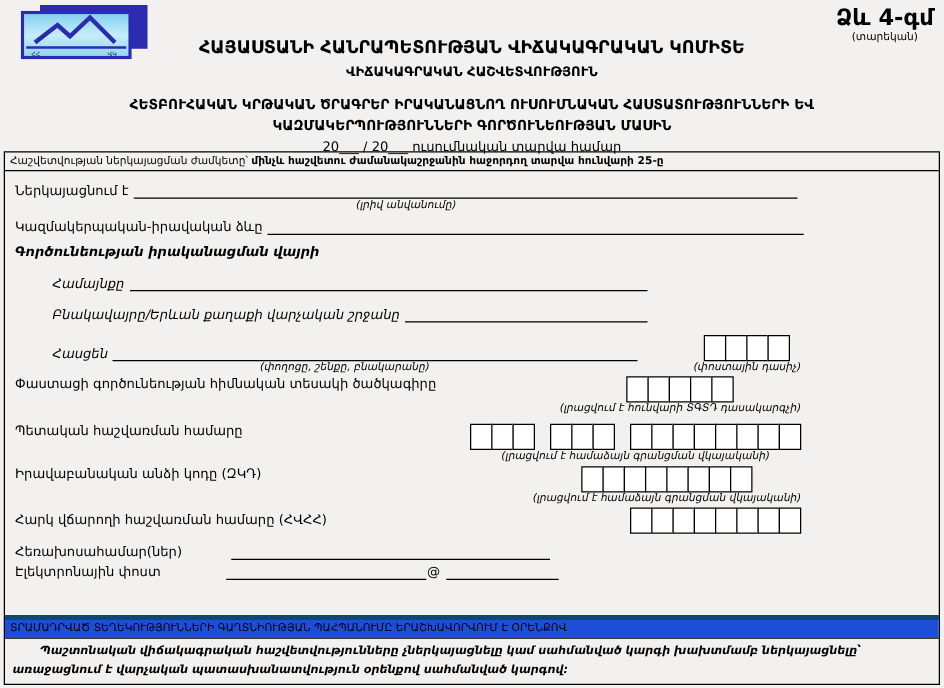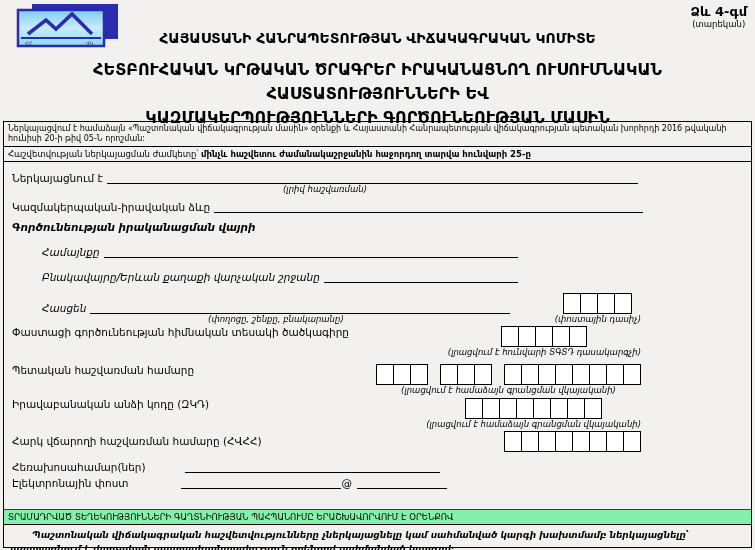--- a/index.html
+++ b/index.html
@@ -5,26 +5,26 @@
   html,body{margin:0;padding:0;}
   body{
     width:755px;height:550px;overflow:hidden;
     background:#f2f1ef;color:#000;
     font-family:"DejaVu Sans",sans-serif;
     position:relative;
   }
   
   .logo{position:absolute;left:16px;top:4px;width:104px;height:44px;}
   .form-code-wrap{position:absolute;right:8px;top:5px;text-align:center;line-height:1.15;}
-  .form-code{font-size:13px;font-weight:bold;}
+  .form-code{font-size:18px;font-weight:bold;}
   .form-period{font-size:8.5px;}
   .head-stack{position:absolute;left:0;right:0;top:30px;text-align:center;}
   .committee{font-size:14px;font-weight:bold;}
   .report-type{font-size:10.5px;font-weight:bold;margin-top:6px;}
-  .main-title{font-size:16px;font-weight:bold;margin-top:12px;line-height:1.5;}
+  .main-title{font-size:11px;font-weight:bold;margin-top:12px;line-height:1.5;}
   .year-line{font-size:10.5px;margin-top:3px;}
   
   .form-box{
     position:absolute;left:3px;right:3px;top:121px;bottom:2px;
     border:1px solid #000;display:flex;flex-direction:column;
   }
   .notice-row{border-bottom:1px solid #000;font-size:8px;padding:2px 4px;line-height:1.25;}
   .deadline-row{border-bottom:1px solid #000;font-size:8.5px;padding:2px 4px;}
   .deadline-row b{font-weight:bold;}
   .body-rows{flex:1;padding:4px 8px 0 8px;font-size:10.5px;}
@@ -60,21 +60,21 @@
   .tin-wrap{display:flex;margin-top:2px;align-items:center;justify-content:space-between;}
   .tin-right{margin-right:102px;}
   .row-phone{margin-top:7px;}
   .row-phone .ul{max-width:255px;}
   .row-email{margin-top:2px;}
   .ul-email1{max-width:160px;}
   .ul-email2{max-width:90px;}
   .at{margin:0 1px;}
   .spacer-flex{flex:1;}
   
-  .conf-row{border-top:1px solid #0c4a6e;background:#86efac;font-size:8.5px;padding:2px 4px;margin-top:20px;}
+  .conf-row{border-top:4px solid #0c4a6e;background:#1d4ed8;font-size:8.5px;padding:2px 4px;margin-top:20px;}
   .warn-row{border-top:1px solid #000;font-size:9px;font-style:italic;font-weight:600;
             padding:3px 6px 4px 6px;line-height:1.6;}
   .warn-row .w-ind{display:inline-block;width:22px;}
 </style>
 </head>
 <body>
 
 <div class="logo">
   <svg width="104" height="44" viewBox="0 0 104 44">
     <defs>
@@ -93,41 +93,42 @@
   </svg>
 </div>
 
 <div class="form-code-wrap">
   <div class="form-code">Ձև 4-գմ</div>
   <div class="form-period">(տարեկան)</div>
 </div>
 
 <div class="head-stack">
   <div class="committee">ՀԱՅԱՍՏԱՆԻ ՀԱՆՐԱՊԵՏՈՒԹՅԱՆ ՎԻՃԱԿԱԳՐԱԿԱՆ ԿՈՄԻՏԵ</div>
+  <div class="report-type">ՎԻՃԱԿԱԳՐԱԿԱՆ ՀԱՇՎԵՏՎՈՒԹՅՈՒՆ</div>
   <div class="main-title">
     <div>ՀԵՏԲՈՒՀԱԿԱՆ ԿՐԹԱԿԱՆ ԾՐԱԳՐԵՐ ԻՐԱԿԱՆԱՑՆՈՂ ՈՒՍՈՒՄՆԱԿԱՆ ՀԱՍՏԱՏՈՒԹՅՈՒՆՆԵՐԻ ԵՎ</div>
     <div>ԿԱԶՄԱԿԵՐՊՈՒԹՅՈՒՆՆԵՐԻ ԳՈՐԾՈՒՆԵՈՒԹՅԱՆ ՄԱՍԻՆ</div>
   </div>
+  <div class="year-line">20___ / 20___ ուսումնական տարվա համար</div>
 </div>
 
 <div class="form-box">
 
-  <div class="notice-row">Ներկայացվում է համաձայն «Պաշտոնական վիճակագրության մասին»  օրենքի և  Հայաստանի Հանրապետության  վիճակագրության պետական խորհրդի 2016 թվականի հունիսի 20-ի թիվ 05-Ն որոշման:</div>
 
   <div class="deadline-row">
     <span>Հաշվետվության ներկայացման ժամկետը՝ </span><b>մինչև հաշվետու ժամանակաշրջանին հաջորդող տարվա հունվարի 25-ը</b>
   </div>
 
   <div class="body-rows">
 
     <div class="frow row-presented">
       <span class="lbl">Ներկայացնում է</span>
       <span class="ul"></span>
     </div>
-    <div class="hint hint-center" style="margin-right:105px;">(լրիվ հաշվառման)</div>
+    <div class="hint hint-center" style="margin-right:105px;">(լրիվ անվանումը)</div>
 
     <div class="frow row-legalform">
       <span class="lbl">Կազմակերպական-իրավական ձևը</span>
       <span class="ul"></span>
     </div>
 
     <div class="bold-head">Գործունեության իրականացման վայրի</div>
 
 
     <div class="frow ital indent row-community">

